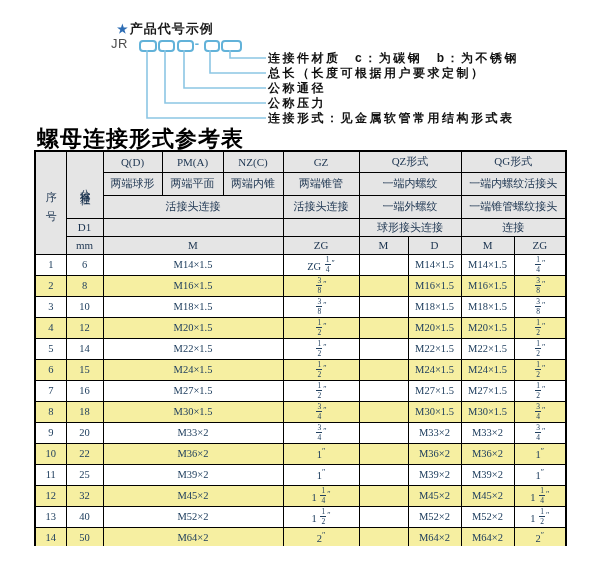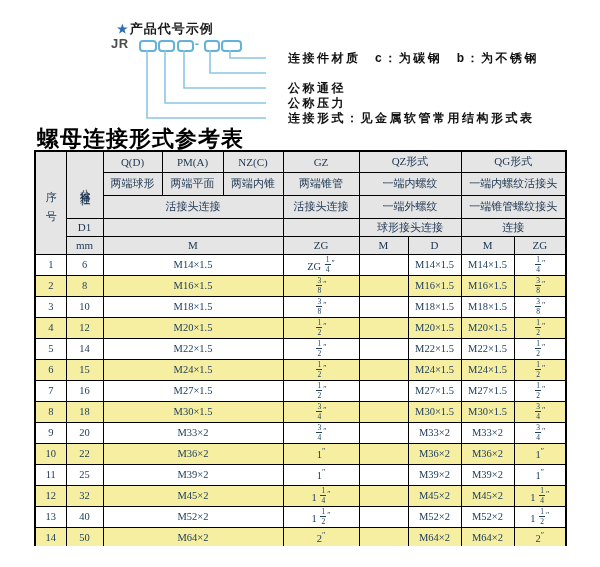--- a/index.html
+++ b/index.html
@@ -8,35 +8,35 @@
     font-family:"Liberation Sans", sans-serif; overflow:hidden;
   }
 
   
   .diagram-title {
     position:absolute; left:117px; top:20px; font-size:13px; font-weight:bold;
     color:#1a1a1a; letter-spacing:1px; white-space:nowrap;
   }
   .diagram-title .star { color:#2e6db4; font-size:12px; margin-right:1px; }
   .code-prefix {
-    position:absolute; left:111px; top:36px; font-size:13px; font-weight:bold;
+    position:absolute; left:111px; top:36px; font-size:13px; font-weight:normal;
     color:#4d4d4d; letter-spacing:0.5px;
   }
   .code-box {
     position:absolute; top:40px; height:8px; background:#fff;
     border:2px solid #62b2d9; border-radius:4px;
   }
   .code-sep {
     position:absolute; left:192px; top:36px; width:10px; text-align:center;
     color:#62b2d9; font-weight:bold; font-size:13px;
   }
   #connector-svg { position:absolute; left:0; top:0; pointer-events:none; }
   .code-label {
     position:absolute; left:268px; font-size:12px; font-weight:bold; color:#111;
-    letter-spacing:2.5px; white-space:nowrap; line-height:14px;margin-left:20px;
+    letter-spacing:2.5px; white-space:nowrap; line-height:14px;
   }
 
   
   .table-title {
     position:absolute; left:37px; top:124px; font-size:22px; font-weight:bold;
     color:#000; font-family:"Liberation Serif", serif; letter-spacing:1px;
     white-space:nowrap;
   }
 
   
@@ -87,20 +87,21 @@
     <g stroke="#8cc6e4" stroke-width="1.6" fill="none">
       <polyline points="230,50 230,58 266,58"></polyline>
       <polyline points="210,50 210,73 266,73"></polyline>
       <polyline points="184,50 184,88 266,88"></polyline>
       <polyline points="165,50 165,103 266,103"></polyline>
       <polyline points="147,50 147,118 266,118"></polyline>
     </g>
   </svg>
 
   <div class="code-label" style="top:51px;">连接件材质　c：为碳钢　b：为不锈钢</div>
+  <div class="code-label" style="top:66px;">总长（长度可根据用户要求定制）</div>
   <div class="code-label" style="top:81px;">公称通径</div>
   <div class="code-label" style="top:96px;">公称压力</div>
   <div class="code-label" style="top:111px;">连接形式：见金属软管常用结构形式表</div>
 
   <div class="table-title">螺母连接形式参考表</div>
 
   <table class="ref">
     <colgroup>
       <col style="width:31px">
         <col style="width:37px">

